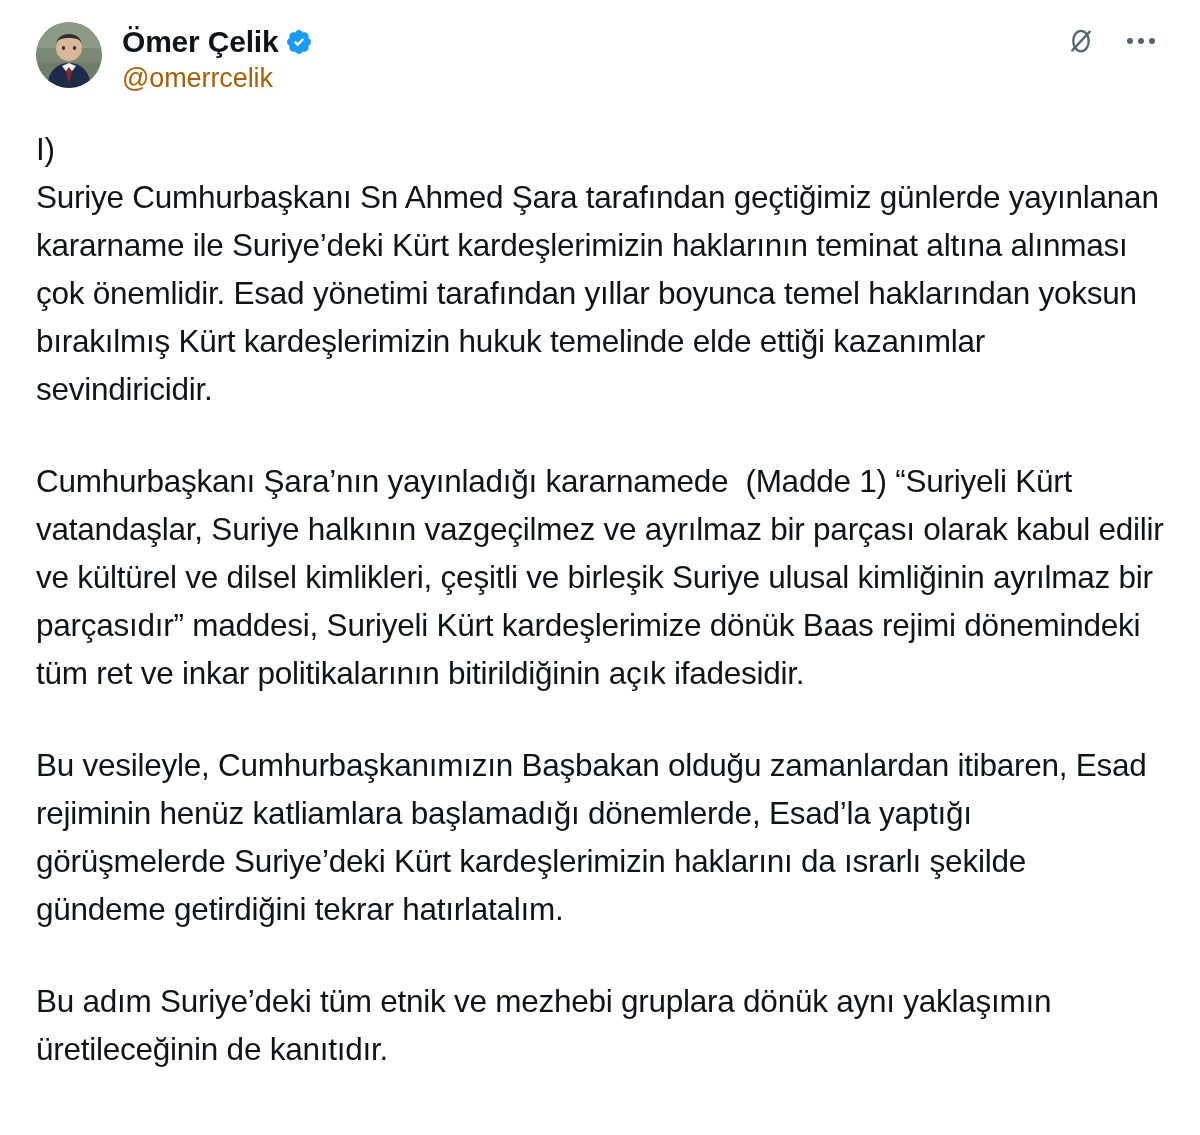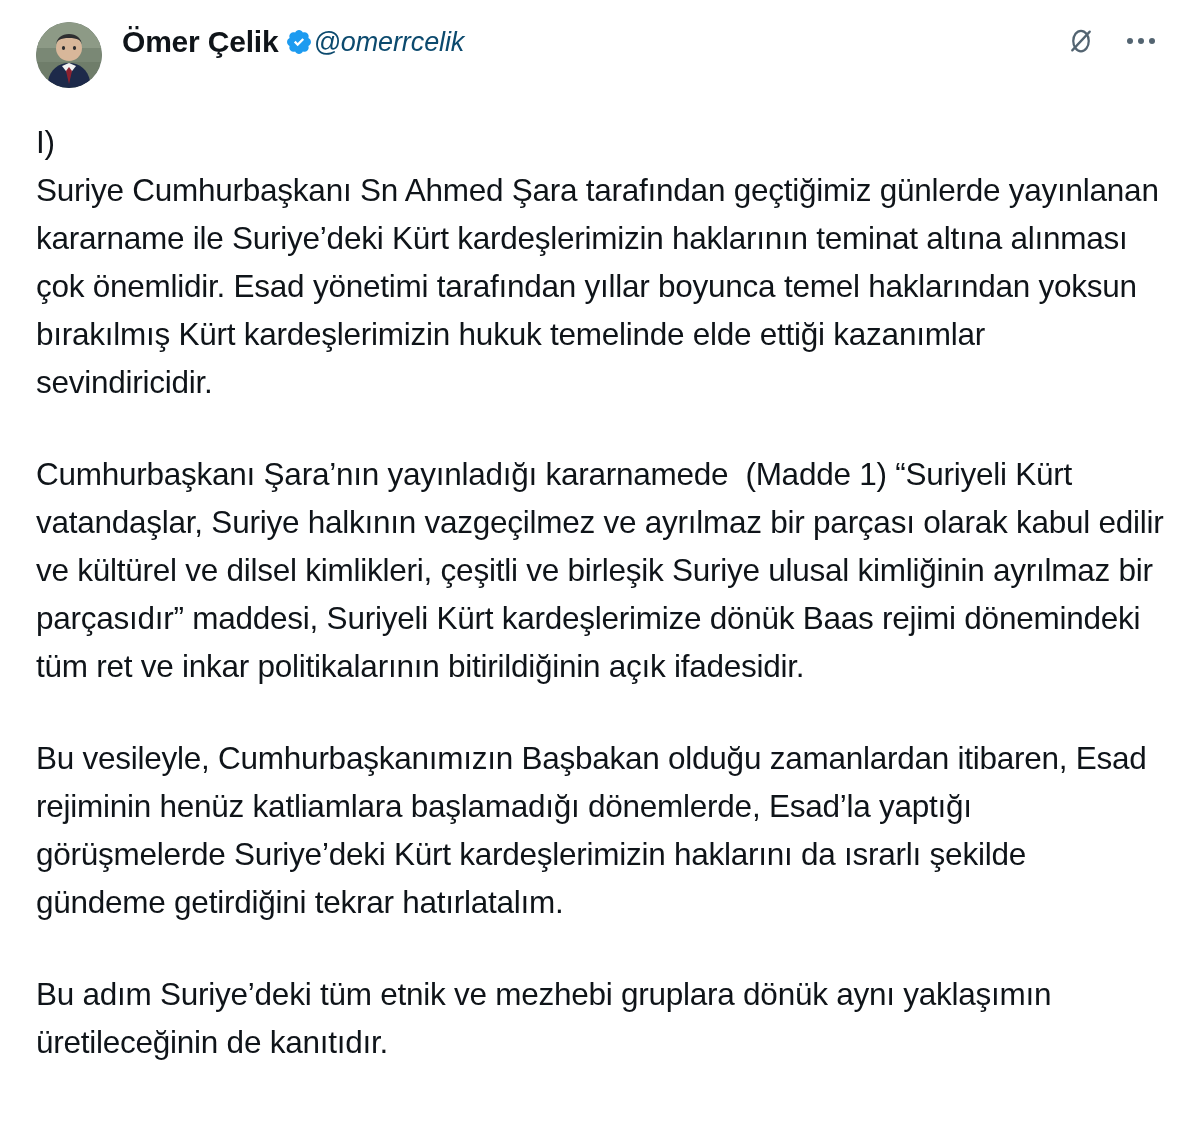--- a/index.html
+++ b/index.html
@@ -38,20 +38,21 @@
     flex: 0 0 66px;
     overflow: hidden;
     background: #c9ccd1;
     position: relative;
   }
   .avatar svg { display: block; width: 66px; height: 66px; }
 
   .identity {
     margin-left: 20px;
     display: flex;
+    flex-direction: column;
     justify-content: center;
     padding-top: 2px;
   }
 
   .name-row {
     display: flex;
     align-items: center;
     gap: 7px;
   }
 
@@ -67,24 +68,23 @@
     width: 28px;
     height: 28px;
     display: inline-block;
     flex: 0 0 28px;
   }
   .verified-badge svg { display: block; width: 28px; height: 28px; }
 
   .handle {
     font-size: 27px;
     line-height: 34px;
-    color: #0c4a6e;
+    color: #a16207;
     margin-top: 1px;
     letter-spacing: -0.1px;
-    font-style: italic;
   }
 
   
   .header-actions {
     position: absolute;
     top: 24px;
     right: 42px;
     display: flex;
     align-items: center;
     gap: 26px;

